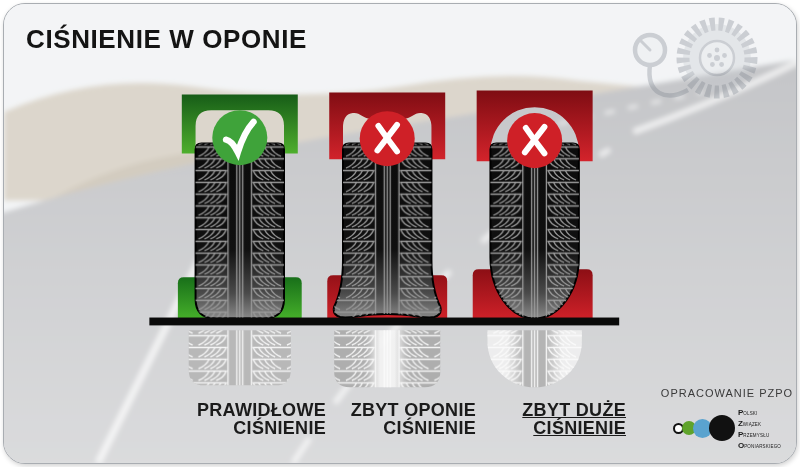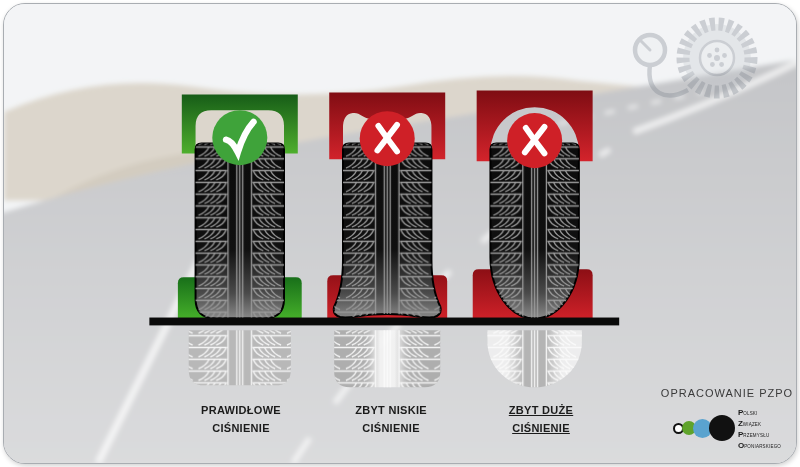--- a/index.html
+++ b/index.html
@@ -4,21 +4,21 @@
 <style>
   html,body{margin:0;padding:0;background:#ffffff;}
   body{width:800px;height:467px;position:relative;font-family:"Liberation Sans",sans-serif;overflow:hidden;}
   .card{position:absolute;left:3px;top:3px;width:792px;height:459px;border-radius:22px;
         border:1px solid #a9adb2;overflow:hidden;background:#dfe2e6;
         box-shadow:inset 0 0 0 2px rgba(255,255,255,.55), 1px 2px 5px rgba(0,0,0,.18);}
   .bg,.diagram{position:absolute;left:0;top:0;width:100%;height:100%;}
   .wm{position:absolute;right:14px;top:4px;opacity:.32;}
   .title{position:absolute;left:22px;top:20px;font-size:26px;font-weight:bold;color:#141414;
          letter-spacing:.6px;white-space:nowrap;}
-  .col-label{position:absolute;top:397px;width:170px;text-align:center;font-size:11px;
+  .col-label{position:absolute;top:397px;width:170px;text-align:right;font-size:18px;
              font-weight:bold;color:#1b1b1b;line-height:18px;letter-spacing:.3px;}
   .credit{position:absolute;left:648px;top:383px;width:150px;}
   .credit-caption{font-size:11px;color:#3a3a3a;letter-spacing:1px;text-align:center;white-space:nowrap;}
   .logo-row{display:flex;align-items:center;justify-content:center;margin-top:7px;}
   .dot{border-radius:50%;flex:0 0 auto;}
   .dot-white{width:7px;height:7px;background:#fff;border:2px solid #111;margin-right:-2px;}
   .dot-green{width:14px;height:14px;background:#5fa32b;margin-right:-3px;}
   .dot-blue{width:19px;height:19px;background:#5aa3cf;margin-right:-3px;}
   .dot-black{width:26px;height:26px;background:#111;}
   .org-lines{margin-left:3px;display:flex;flex-direction:column;justify-content:center;}
@@ -65,20 +65,21 @@
           <circle cx="120.4" cy="56.5" r="2.4"></circle>
         <circle cx="117.5" cy="47.5" r="2.4"></circle>
           <circle cx="125" cy="50" r="3"></circle>
       </g>
       <path d="M58,57 C54,86 74,94 96,82" stroke-width="4.5"></path>
       <circle cx="58" cy="42" r="15" stroke-width="4.5" fill="#e8ebed"></circle>
       <path d="M58,42 L49,33" stroke-width="3" stroke-linecap="round"></path>
     </g>
   </svg>
 
+  <div class="title">CIŚNIENIE W OPONIE</div>
 
   <svg class="diagram" viewBox="0 0 800 467">
     <defs>
       <linearGradient id="tireG" gradientUnits="userSpaceOnUse" x1="0" y1="142" x2="0" y2="321">
         <stop offset="0" stop-color="#0b0b0b"></stop>
           <stop offset="0.6" stop-color="#101010"></stop>
         <stop offset="0.85" stop-color="#4a4a4a"></stop>
           <stop offset="1" stop-color="#8c8c8c"></stop>
       </linearGradient>
       <linearGradient id="gArch" gradientUnits="userSpaceOnUse" x1="0" y1="88" x2="0" y2="156">
@@ -177,21 +178,21 @@
     </g>
 
     <rect x="145" y="319" width="478" height="8" fill="#0a0a0a"></rect>
   </svg>
 
   <div class="col-label" style="left:152px;">
     <div>PRAWIDŁOWE</div>
     <div>CIŚNIENIE</div>
   </div>
   <div class="col-label" style="left:302px;">
-    <div>ZBYT NISKIE</div>
+    <div>ZBYT OPONIE</div>
     <div>CIŚNIENIE</div>
   </div>
   <div class="col-label" style="left:452px;text-decoration:underline;">
     <div>ZBYT DUŻE</div>
     <div>CIŚNIENIE</div>
   </div>
 
   <div class="credit">
     <div class="credit-caption">OPRACOWANIE PZPO</div>
     <div class="logo-row">

